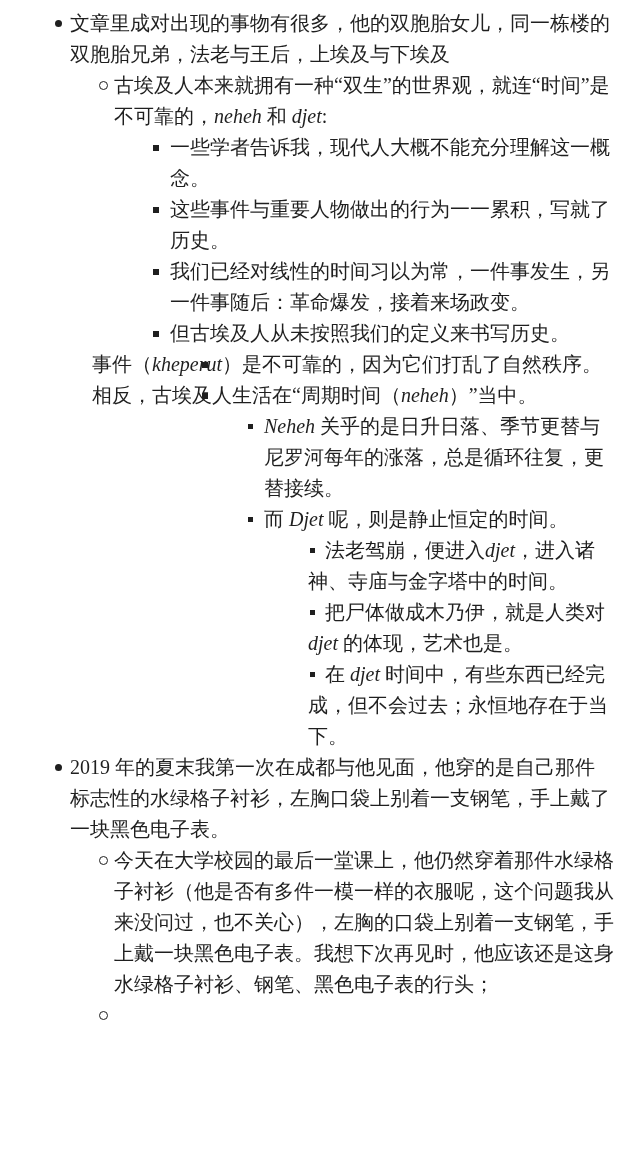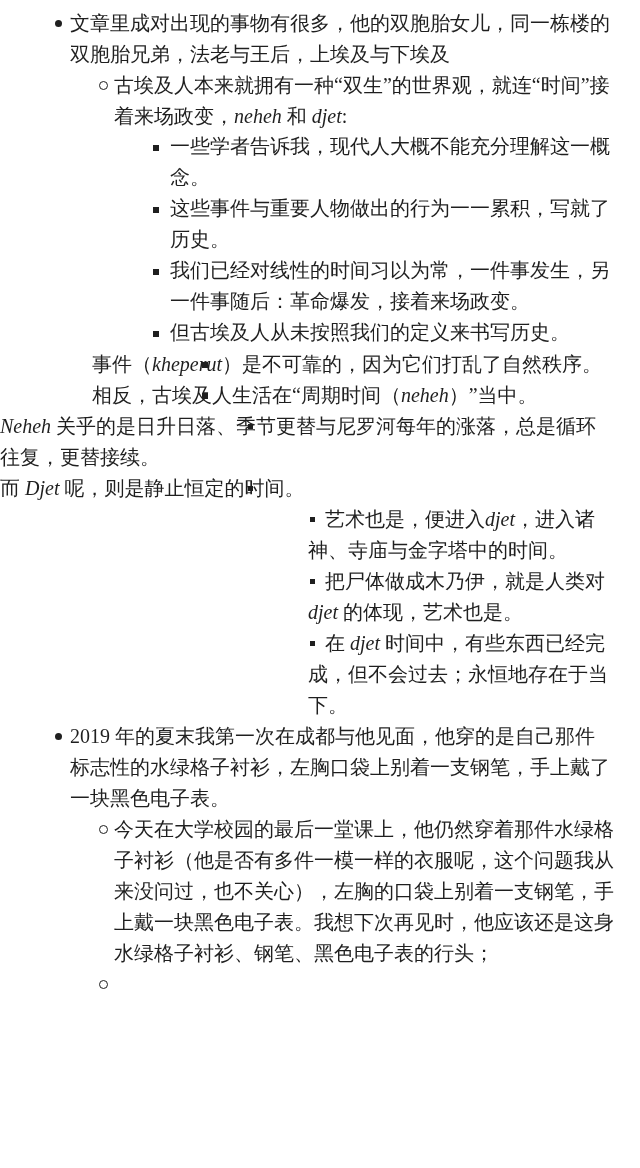--- a/index.html
+++ b/index.html
@@ -19,23 +19,23 @@
   .page {
     padding: 8px 26px 10px 0;
     box-sizing: border-box;
   }
   .item {
     position: relative;
   }
   
   .l1 { padding-left: 70px; font-family: Liberation Serif, serif; }
   .l2 { padding-left: 114px; }
-  .l3 { padding-left: 170px; font-family: Liberation Mono, monospace; }
+  .l3 { padding-left: 170px; }
   .l4 { padding-left: 92px; }
-  .l5 { }
+  .l5 { padding-left: 264px; }
   .l6 { padding-left: 308px; }
 
   .bullet {
     position: absolute;
     display: block;
     background: #1f1f1f;
   }
   .l1 .bullet {
     left: 55px; top: 12px;
     width: 7px; height: 7px;
@@ -62,29 +62,29 @@
   }
   .seg-italic { }
   .seg-regular { font-style: normal; }
 </style>
 </head>
 <body>
 
 <main class="page">
   <div id="outline">
       <div class="item l1"><span class="bullet"></span><span class="txt"><span class="seg-regular">文章里成对出现的事物有很多，他的双胞胎女儿，同一栋楼的双胞胎兄弟，法老与王后，上埃及与下埃及</span></span></div>
-      <div class="item l2"><span class="bullet"></span><span class="txt"><span class="seg-regular">古埃及人本来就拥有一种“双生”的世界观，就连“时间”接着来场政变，</span><em class="seg-italic">neheh</em><span class="seg-regular"> 和 </span><em class="seg-italic">djet</em><span class="seg-regular">:</span></span></div>
+      <div class="item l2"><span class="bullet"></span><span class="txt"><span class="seg-regular">古埃及人本来就拥有一种“双生”的世界观，就连“时间”是不可靠的，</span><em class="seg-italic">neheh</em><span class="seg-regular"> 和 </span><em class="seg-italic">djet</em><span class="seg-regular">:</span></span></div>
       <div class="item l3"><span class="bullet"></span><span class="txt"><span class="seg-regular">一些学者告诉我，现代人大概不能充分理解这一概念。</span></span></div>
       <div class="item l3"><span class="bullet"></span><span class="txt"><span class="seg-regular">这些事件与重要人物做出的行为一一累积，写就了历史。</span></span></div>
       <div class="item l3"><span class="bullet"></span><span class="txt"><span class="seg-regular">我们已经对线性的时间习以为常，一件事发生，另一件事随后：革命爆发，接着来场政变。</span></span></div>
       <div class="item l3"><span class="bullet"></span><span class="txt"><span class="seg-regular">但古埃及人从未按照我们的定义来书写历史。</span></span></div>
       <div class="item l4"><span class="bullet"></span><span class="txt"><span class="seg-regular">事件（</span><em class="seg-italic">kheperut</em><span class="seg-regular">）是不可靠的，因为它们打乱了自然秩序。</span></span></div>
       <div class="item l4"><span class="bullet"></span><span class="txt"><span class="seg-regular">相反，古埃及人生活在“周期时间（</span><em class="seg-italic">neheh</em><span class="seg-regular">）”当中。</span></span></div>
       <div class="item l5"><span class="bullet"></span><span class="txt"><em class="seg-italic">Neheh</em><span class="seg-regular"> 关乎的是日升日落、季节更替与尼罗河每年的涨落，总是循环往复，更替接续。</span></span></div>
       <div class="item l5"><span class="bullet"></span><span class="txt"><span class="seg-regular">而 </span><em class="seg-italic">Djet</em><span class="seg-regular"> 呢，则是静止恒定的时间。</span></span></div>
-      <div class="item l6"><span class="bullet"></span><span class="txt"><span class="seg-regular">艺术也是，便进入</span><em class="seg-italic">djet</em><span class="seg-regular">，进入诸神、寺庙与金字塔中的时间。</span></span></div>
+      <div class="item l6"><span class="bullet"></span><span class="txt"><span class="seg-regular">法老驾崩，便进入</span><em class="seg-italic">djet</em><span class="seg-regular">，进入诸神、寺庙与金字塔中的时间。</span></span></div>
       <div class="item l6"><span class="bullet"></span><span class="txt"><span class="seg-regular">把尸体做成木乃伊，就是人类对 </span><em class="seg-italic">djet</em><span class="seg-regular"> 的体现，艺术也是。</span></span></div>
       <div class="item l6"><span class="bullet"></span><span class="txt"><span class="seg-regular">在 </span><em class="seg-italic">djet</em><span class="seg-regular"> 时间中，有些东西已经完成，但不会过去；永恒地存在于当下。</span></span></div>
       <div class="item l1"><span class="bullet"></span><span class="txt"><span class="seg-regular">2019 年的夏末我第一次在成都与他见面，他穿的是自己那件标志性的水绿格子衬衫，左胸口袋上别着一支钢笔，手上戴了一块黑色电子表。</span></span></div>
       <div class="item l2"><span class="bullet"></span><span class="txt"><span class="seg-regular">今天在大学校园的最后一堂课上，他仍然穿着那件水绿格子衬衫（他是否有多件一模一样的衣服呢，这个问题我从来没问过，也不关心），左胸的口袋上别着一支钢笔，手上戴一块黑色电子表。我想下次再见时，他应该还是这身水绿格子衬衫、钢笔、黑色电子表的行头；</span></span></div>
       <div class="item l2"><span class="bullet"></span></div>
     </div>
 </main>
 
 </body></html>

